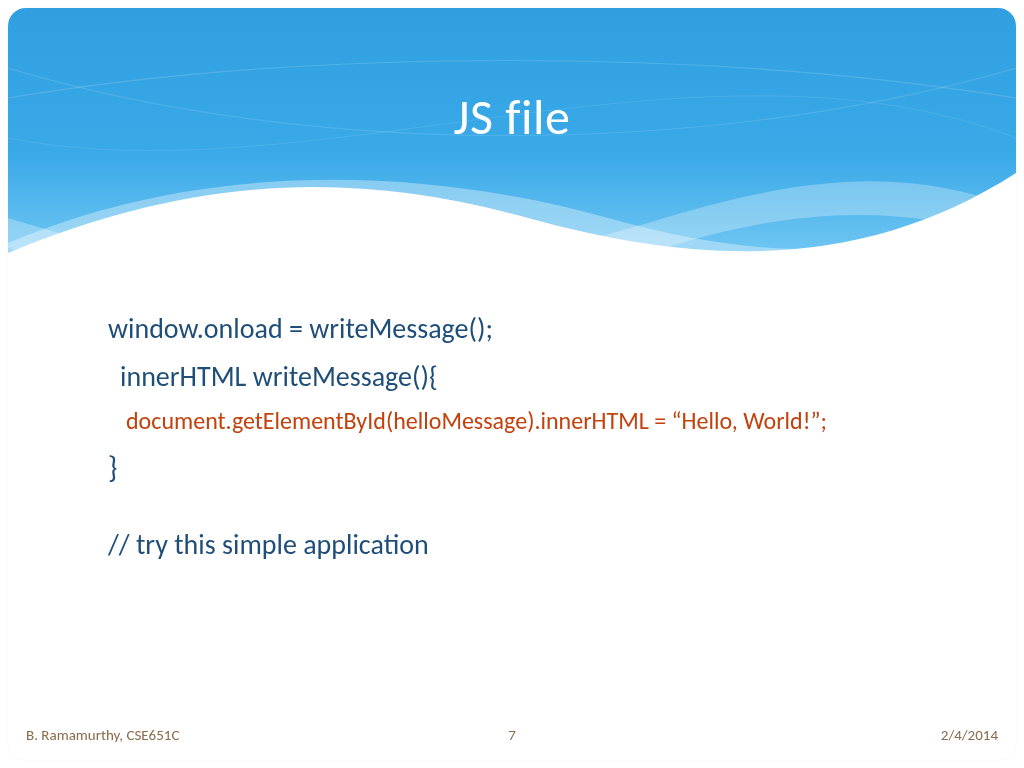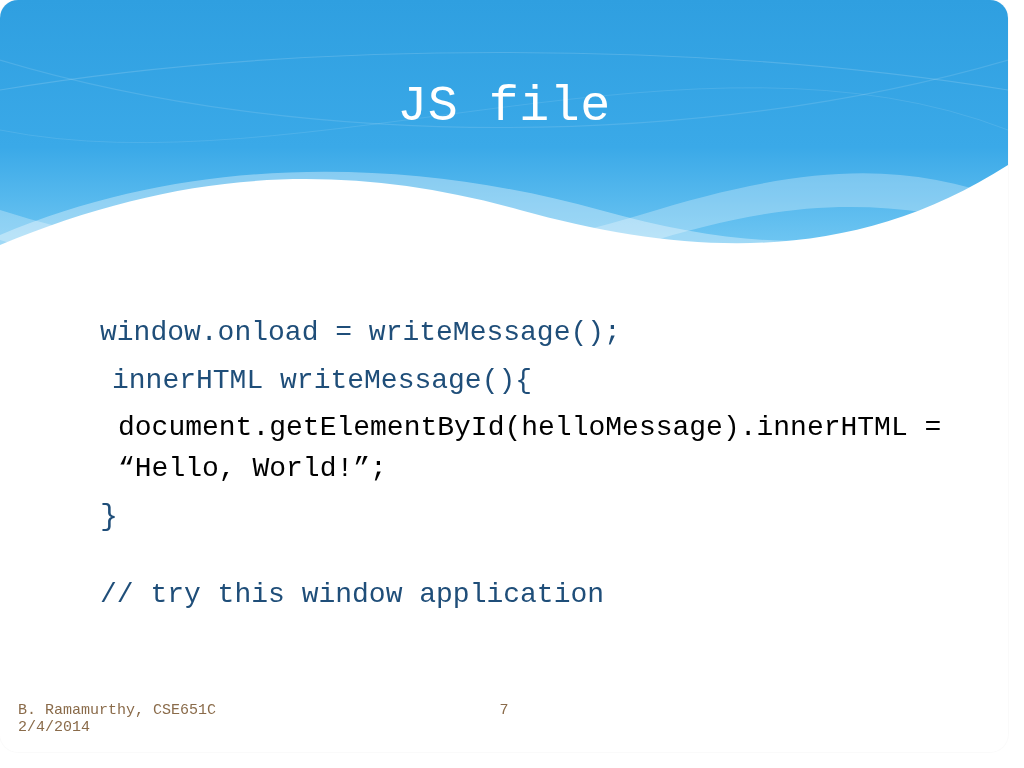--- a/index.html
+++ b/index.html
@@ -1,67 +1,66 @@
 <!DOCTYPE html>
 <html><head>
 <meta charset="utf-8">
 <style>
   * { margin: 0; padding: 0; box-sizing: border-box; }
   html, body { width: 1024px; height: 768px; overflow: hidden; font-family: "Segoe UI", "Calibri", Arial, sans-serif; background: #fff; }
   .slide {
     position: relative;
     width: 1008px;
     height: 752px;
+    margin: 8px;
     background: #ffffff;
     border-radius: 18px;
     overflow: hidden;
     box-shadow: 0 0 0 1px rgba(0,0,0,0.02);
-    font-family: Liberation Mono, monospace;
   }
   .header-bg {
     position: absolute;
     top: 0; left: 0; width: 100%; height: 290px;
     pointer-events: none;
   }
   .title {
     position: absolute;
     top: 78px;
     left: 0;
     width: 100%;
     text-align: center;
     color: #ffffff;
     font-size: 50px;
     font-weight: 400;
     letter-spacing: 0.5px;
   }
   .body {
     position: absolute;
-    top: 312px;
+    top: 300px;
     left: 100px;
     right: 60px;
     color: #1f4e79;
     font-size: 28px;
     line-height: 1.5;
   }
   .body .line { margin-bottom: 6px; }
   .body .indent1 { padding-left: 12px; }
-  .body .small { font-size: 28px; color: #000000; padding-left: 18px; line-height: 1.45; }
+  .body .small { font-size: 24px; color: #c2410c; padding-left: 18px; line-height: 1.45; }
   .body .brace { font-size: 30px; }
   .body .gap { height: 28px; }
   .footer {
     position: absolute;
     bottom: 16px;
     left: 18px;
     right: 18px;
     display: flex;
     justify-content: space-between;
     align-items: flex-start;
     color: #8a6b4a;
     font-size: 15px;
-    flex-direction: column;
   }
   .footer .center { position: absolute; left: 0; right: 0; text-align: center; }
 </style>
 </head>
 <body>
 
 <div class="slide">
 
   <svg class="header-bg" viewBox="0 0 1008 290" preserveAspectRatio="none">
     <defs>
@@ -96,21 +95,21 @@
   </svg>
 
   <div class="title">JS file</div>
 
   <div class="body">
     <div class="line">window.onload = writeMessage();</div>
     <div class="line indent1">innerHTML writeMessage(){</div>
     <div class="line small">document.getElementById(helloMessage).innerHTML = “Hello, World!”;</div>
     <div class="line brace">}</div>
     <div class="gap"></div>
-    <div class="line">// try this window application</div>
+    <div class="line">// try this simple application</div>
   </div>
 
   <div class="footer">
     <span>B. Ramamurthy, CSE651C</span>
     <span class="center">7</span>
     <span>2/4/2014</span>
   </div>
 
 </div>
 

